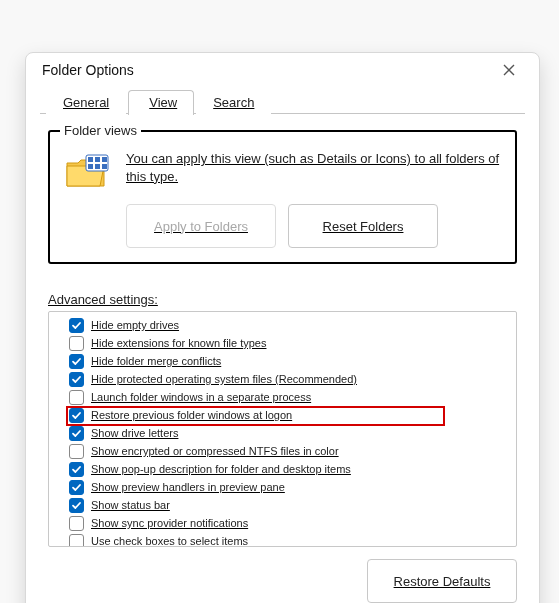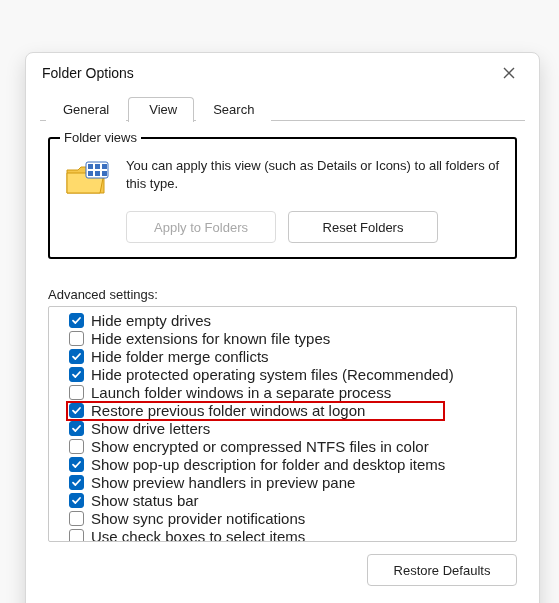--- a/index.html
+++ b/index.html
@@ -48,20 +48,21 @@
     border-radius: 4px;
   }
   .close-btn svg { display: block; }
 
   
   .client {
     flex: 1 1 auto;
     display: flex;
     flex-direction: column;
     padding: 0 14px;
+    text-decoration: underline;
   }
 
   
   .tabstrip {
     display: flex;
     align-items: flex-end;
     gap: 0;
     position: relative;
     padding-left: 6px;
     height: 28px;
@@ -129,21 +130,21 @@
     line-height: 1.35;
   }
   .fv-buttons {
     display: flex;
     gap: 12px;
     margin-top: 12px;
     margin-left: 62px;
   }
   .btn {
     min-width: 150px;
-    height: 32px;
+    height: 44px;
     border: 1px solid #c8c8c8;
     background: #ffffff;
     border-radius: 4px;
     display: inline-flex;
     align-items: center;
     justify-content: center;
     font-family: inherit;
     font-size: 13px;
     color: #222;
   }
@@ -170,21 +171,21 @@
   .adv-list {
     padding: 4px 8px 4px 20px;
     height: 100%;
     overflow-y: auto;
   }
   .adv-item {
     display: flex;
     align-items: center;
     gap: 7px;
     height: 18px;
-    font-size: 15px;
+    font-size: 11px;
     color: #222;
     white-space: nowrap;
   }
   .cb {
     width: 15px;
     height: 15px;
     border: 1px solid #888;
     border-radius: 3px;
     flex: 0 0 auto;
     display: inline-flex;

